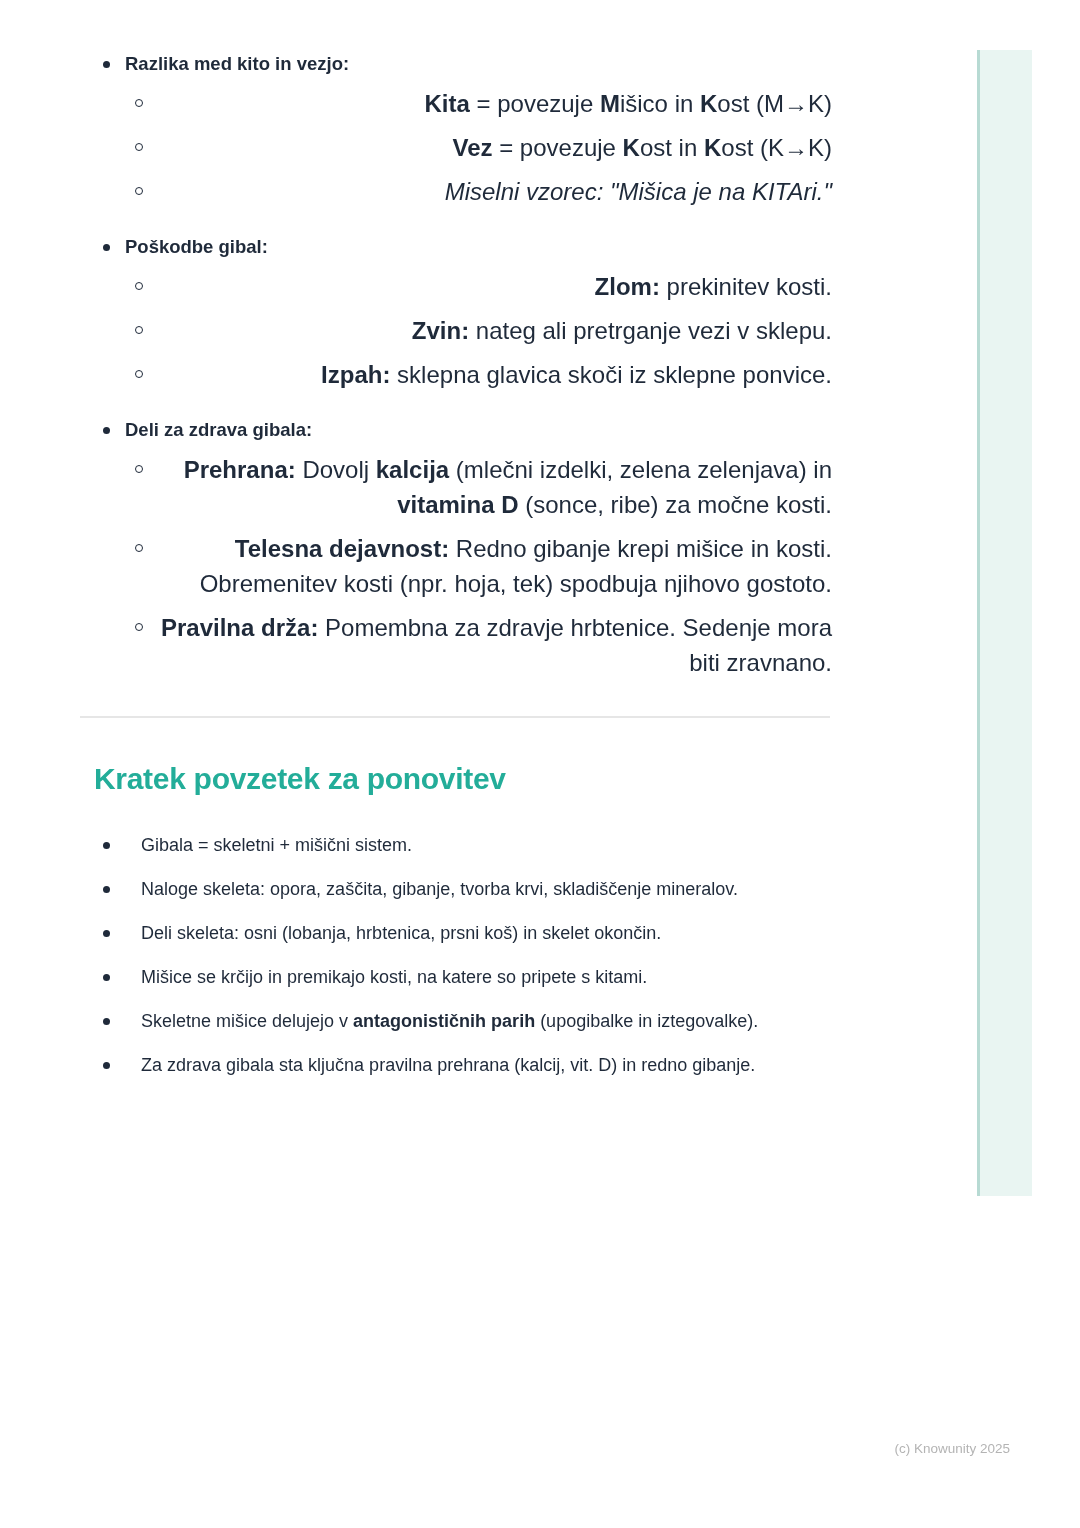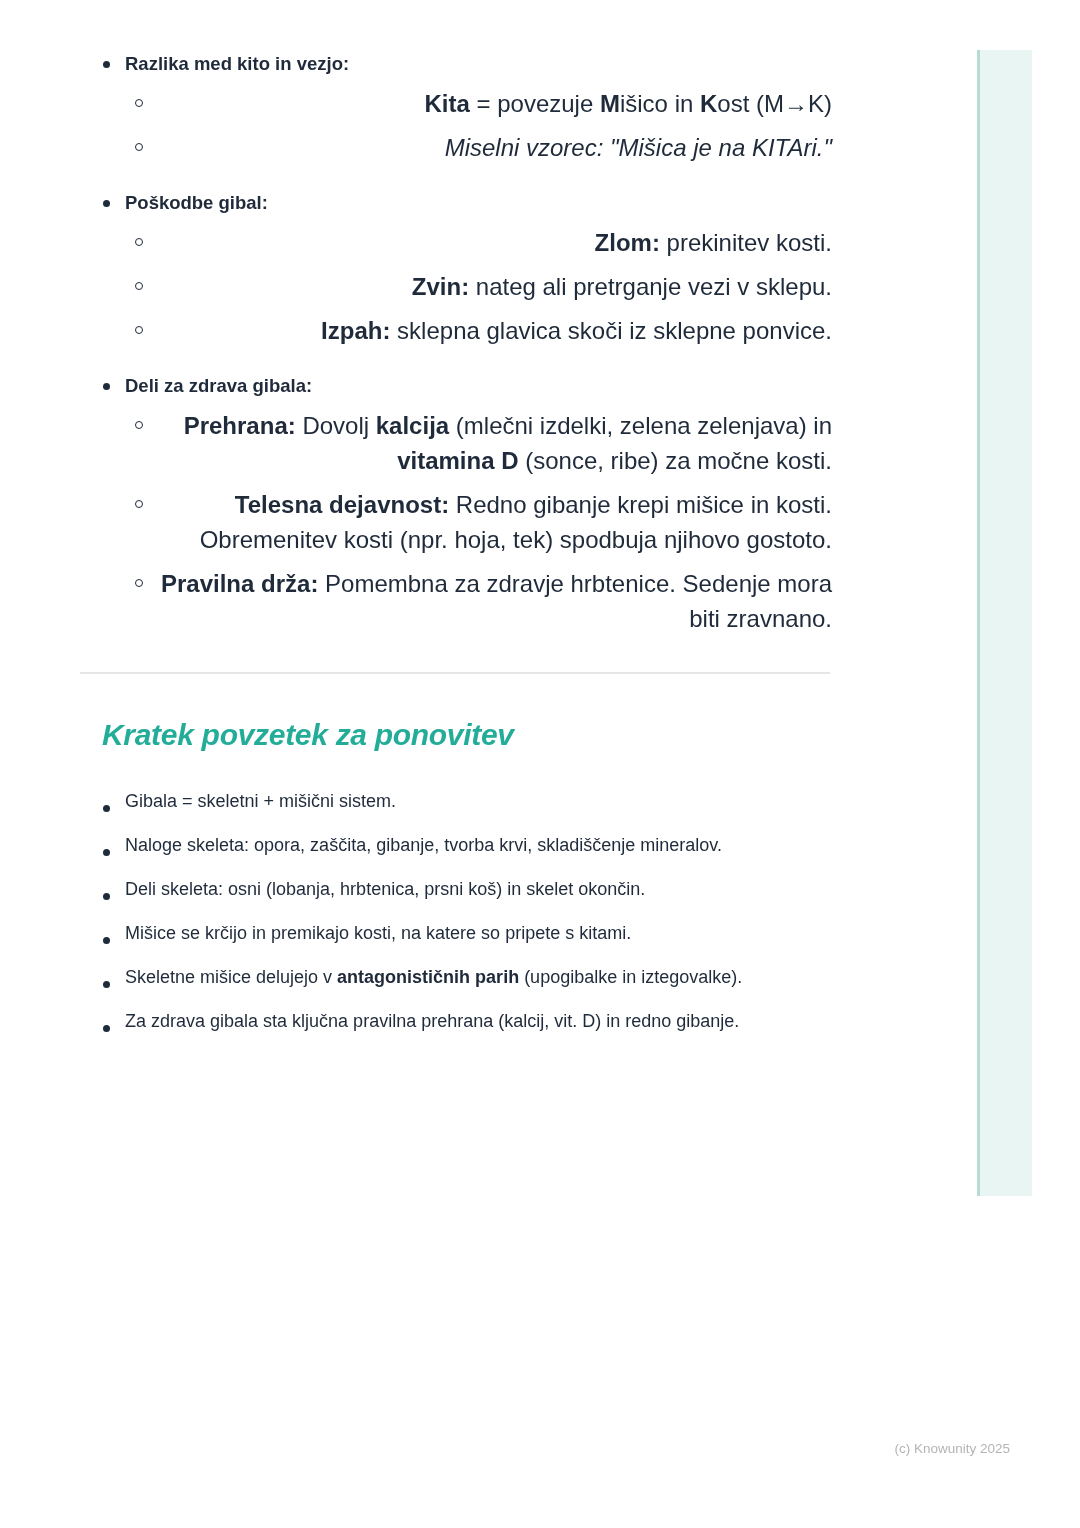--- a/index.html
+++ b/index.html
@@ -68,30 +68,30 @@
     border-top:2px solid var(--divider);
     margin:36px 0 0 -10px;
     width:750px;
   }
   .summary-heading{
     color:var(--accent);
     font-size:30px;
     line-height:38px;
     font-weight:700;
     letter-spacing:-0.3px;
-    margin:42px 0 30px 12px;
-    font-style:italic;
+    margin:42px 0 30px 4px;
   }
   .summary-list{list-style:none;}
   .sum-item{
     display:flex;
-    align-items:center;
+    align-items:flex-start;
     font-size:18px;
     line-height:35px;
     margin-bottom:9px;
+    gap:16px;
   }
   .sum-marker{flex:0 0 35px;display:flex;padding-left:13px;}
   .sum-marker .dot{margin-top:14px;}
   .sum-text{flex:1;}
   .b{font-weight:700;}
   .i{font-style:italic;}
   .page-footer{
     position:absolute;
     top:1441px;
     right:70px;
@@ -117,20 +117,26 @@
           <li class="sub-item">
             <span class="sub-marker">
               <span class="circle"></span>
             </span>
             <div class="sub-text"><span class="b">Kita</span><span> = povezuje </span><span class="b">M</span><span>išico in </span><span class="b">K</span><span>ost (M→K)</span></div>
           </li>
           <li class="sub-item">
             <span class="sub-marker">
               <span class="circle"></span>
             </span>
+            <div class="sub-text"><span class="b">Vez</span><span> = povezuje </span><span class="b">K</span><span>ost in </span><span class="b">K</span><span>ost (K→K)</span></div>
+          </li>
+          <li class="sub-item">
+            <span class="sub-marker">
+              <span class="circle"></span>
+            </span>
             <div class="sub-text"><span class="i">Miselni vzorec: "Mišica je na KITAri."</span></div>
           </li>
         </ul>
       </div>
       <div class="section">
         <div class="section-head">
           <span class="head-marker">
             <span class="dot"></span>
           </span>
           <div class="head-text">Poškodbe gibal:</div>

